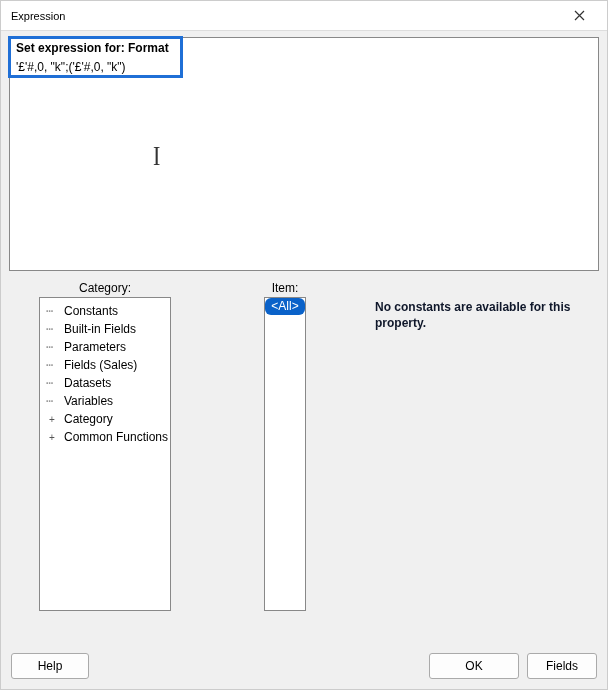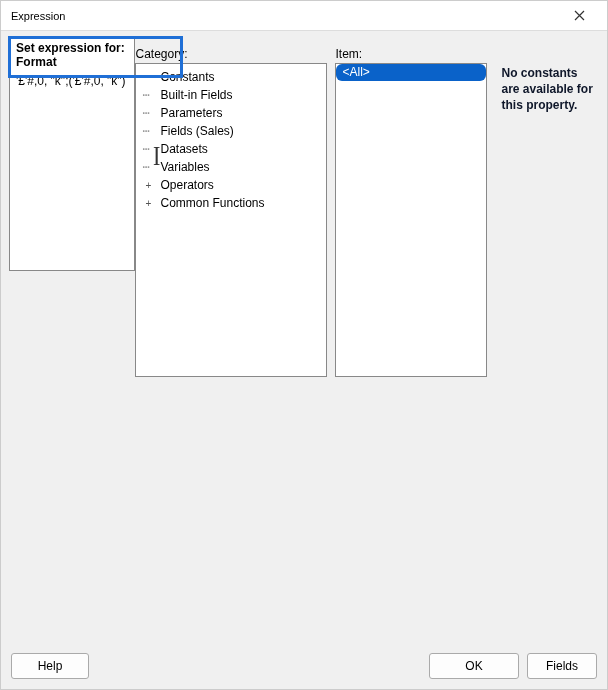--- a/index.html
+++ b/index.html
@@ -39,20 +39,21 @@
       align-items: center;
       justify-content: center;
       font-size: 15px;
       color: #333;
       cursor: default;
     }
     .workarea {
       flex: 1;
       padding: 6px 8px 8px 8px;
       display: flex;
+      flex-direction: column;
     }
     .editor-box {
       border: 1px solid #888;
       background: #fff;
       height: 234px;
       position: relative;
       display: flex;
       flex-direction: column;
     }
     .highlight-frame {
@@ -94,20 +95,21 @@
     }
     .lower {
       display: flex;
       gap: 8px;
       margin-top: 10px;
       height: 330px;
     }
     .col {
       display: flex;
       flex-direction: column;
+      align-items: center;
     }
     .col-label {
       font-size: 12px;
       margin-bottom: 2px;
     }
     .listbox {
       border: 1px solid #888;
       background: #fff;
       flex: 1;
       overflow: auto;
@@ -232,21 +234,21 @@
             <span class="tree-branch">⋯</span>
             <span class="tree-label">Datasets</span>
           </div>
           <div class="tree-row">
             <span class="tree-branch">⋯</span>
             <span class="tree-label">Variables</span>
           </div>
           <div class="tree-row">
             <span class="tree-toggle">+</span>
             <span style="width:6px;display:inline-block;"></span>
-            <span class="tree-label">Operators</span>
+            <span class="tree-label">Category</span>
           </div>
           <div class="tree-row">
             <span class="tree-toggle">+</span>
             <span style="width:6px;display:inline-block;"></span>
             <span class="tree-label">Common Functions</span>
           </div>
         </div>
       </div>
 
       <div class="col col-item">

